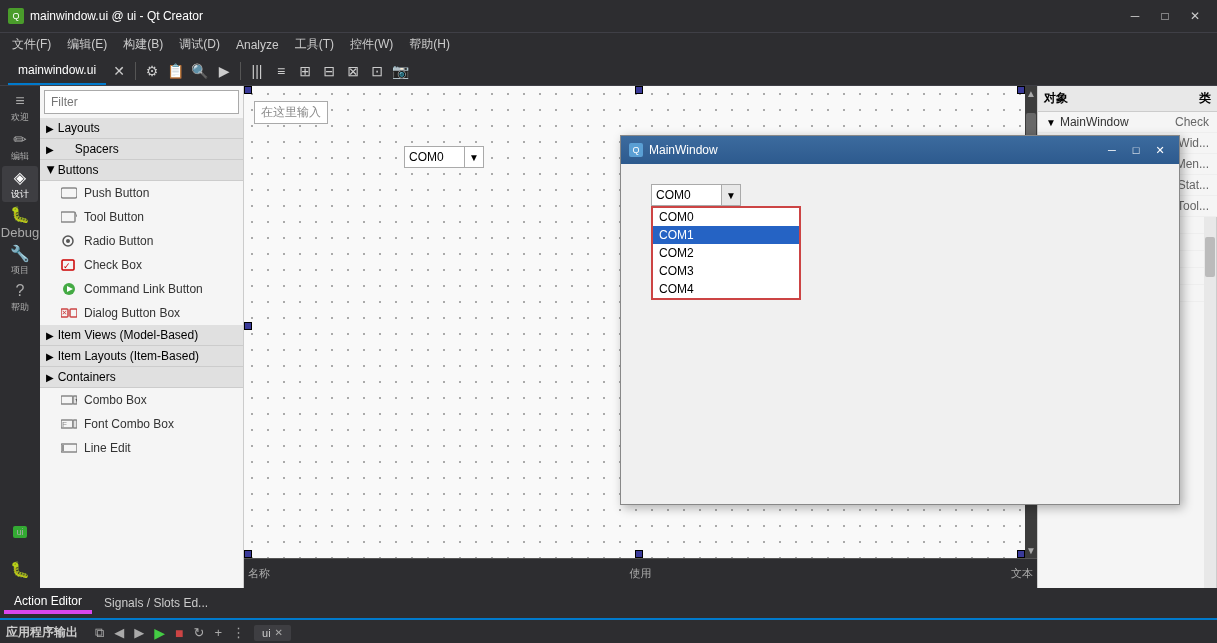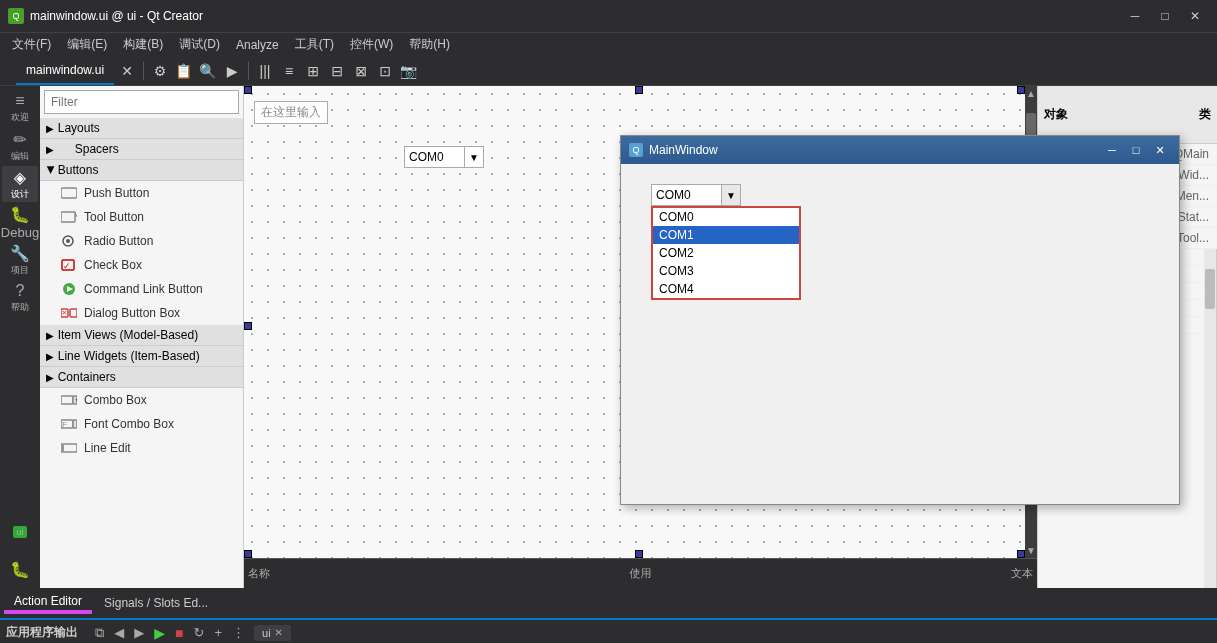--- a/index.html
+++ b/index.html
@@ -10,21 +10,21 @@
     .title-bar .app-icon { width: 16px; height: 16px; margin-right: 6px; background: #4a9c2b; border-radius: 2px; display: flex; align-items: center; justify-content: center; font-size: 9px; color: white; flex-shrink: 0; }
     .title-bar .title-text { flex: 1; font-size: 12px; }
     .title-bar .win-controls { display: flex; gap: 2px; }
     .win-controls button { background: none; border: none; color: #ccc; width: 28px; height: 22px; cursor: pointer; font-size: 12px; }
 
     
     .menu-bar { height: 24px; background: #2d2d30; display: flex; align-items: center; padding: 0 4px; border-top: 1px solid #3f3f46; }
     .menu-item { color: #ccc; padding: 2px 8px; font-size: 12px; cursor: pointer; height: 100%; display: flex; align-items: center; }
 
     
-    .toolbar { height: 30px; background: #2d2d30; display: flex; align-items: center; padding: 0 16px; border-bottom: 1px solid #3f3f46; gap: 2px; }
+    .toolbar { height: 30px; background: #2d2d30; display: flex; align-items: center; padding: 0 8px; border-bottom: 1px solid #3f3f46; gap: 2px; }
     .toolbar-tab { color: #ccc; padding: 2px 10px; font-size: 12px; cursor: pointer; border-bottom: 2px solid transparent; height: 100%; display: flex; align-items: center; }
     .toolbar-tab.active { color: #fff; border-bottom: 2px solid #007acc; }
     .toolbar-separator { width: 1px; height: 18px; background: #555; margin: 0 3px; }
     .toolbar-btn { color: #ccc; background: none; border: none; width: 22px; height: 22px; cursor: pointer; font-size: 14px; display: flex; align-items: center; justify-content: center; }
 
     
     .main-area { display: flex; height: calc(643px - 32px - 24px - 30px - 30px - 25px); }
 
     
     .sidebar-icons { width: 40px; background: #2d2d30; display: flex; flex-direction: column; align-items: center; padding-top: 4px; gap: 2px; }
@@ -45,21 +45,21 @@
     .canvas-area { flex: 1; background: #3c3c3c; display: flex; flex-direction: column; overflow: hidden; }
     .canvas-content { flex: 1; background: #555; overflow: hidden; position: relative; }
     .canvas-dotted { background-color: #f9f9f9; background-image: radial-gradient(circle, #aaa 1px, transparent 1px); background-size: 16px 16px; width: 100%; height: 100%; position: relative; }
     .canvas-input-box { position: absolute; top: 15px; left: 10px; padding: 2px 6px; border: 1px solid #aaa; background: #fff; font-size: 12px; color: #888; }
     .canvas-combo { position: absolute; top: 60px; left: 160px; display: flex; align-items: center; border: 1px solid #aaa; background: #fff; height: 22px; width: 80px; font-size: 12px; }
     .canvas-combo span { flex: 1; padding: 0 4px; }
     .canvas-combo .arrow { border-left: 1px solid #aaa; padding: 0 4px; height: 100%; display: flex; align-items: center; font-size: 10px; }
 
     
     .right-panel { width: 180px; background: #f5f5f5; border-left: 1px solid #ccc; display: flex; flex-direction: column; }
-    .right-panel-header { display: flex; padding: 20px 6px; background: #e8e8e8; font-size: 12px; font-weight: bold; border-bottom: 1px solid #ccc; }
+    .right-panel-header { display: flex; padding: 4px 6px; background: #e8e8e8; font-size: 12px; font-weight: bold; border-bottom: 1px solid #ccc; }
     .right-panel-header span:first-child { flex: 1; }
     .right-panel-item { display: flex; align-items: center; padding: 3px 8px; font-size: 12px; border-bottom: 1px solid #eee; }
     .right-panel-item .rp-name { flex: 1; color: #333; }
     .right-panel-item .rp-class { color: #666; }
     .right-panel-arrow { margin-right: 4px; font-size: 10px; }
 
     
     .action-editor { height: 30px; background: #2d2d30; display: flex; align-items: center; padding: 0 4px; gap: 2px; }
     .action-tab { color: #ccc; padding: 2px 10px; font-size: 12px; cursor: pointer; }
     .action-tab.active { color: #fff; border-bottom: 4px solid #d946ef; }
@@ -270,21 +270,21 @@
         <div class="category-header">
           <span style="display:flex;align-items:center">
             <span class="category-expand">▶</span>
             <span style="margin-left:4px">Item Views (Model-Based)</span>
           </span>
         </div>
 
         <div class="category-header">
           <span style="display:flex;align-items:center">
             <span class="category-expand">▶</span>
-            <span style="margin-left:4px">Line Widgets (Item-Based)</span>
+            <span style="margin-left:4px">Item Layouts (Item-Based)</span>
           </span>
         </div>
 
         <div class="category-header">
           <span style="display:flex;align-items:center">
             <span class="category-expand">▶</span>
             <span style="margin-left:4px">Containers</span>
           </span>
         </div>
 
@@ -364,21 +364,21 @@
   </div>
 
   <div class="right-panel">
     <div class="right-panel-header">
       <span>对象</span>
       <span>类</span>
     </div>
     <div class="right-panel-item">
       <span class="right-panel-arrow">▼</span>
       <span class="rp-name">MainWindow</span>
-      <span class="rp-class">QMain</span>
+      <span class="rp-class">Check</span>
     </div>
     <div style="border-left: 12px solid transparent; display:flex; flex-direction:column">
       <div class="right-panel-item" style="padding-left:20px">
         <span class="rp-name">centralwidget</span>
         <span class="rp-class">QWid...</span>
       </div>
       <div class="right-panel-item" style="padding-left:20px">
         <span class="rp-name">menubar</span>
         <span class="rp-class">QMen...</span>
       </div>

